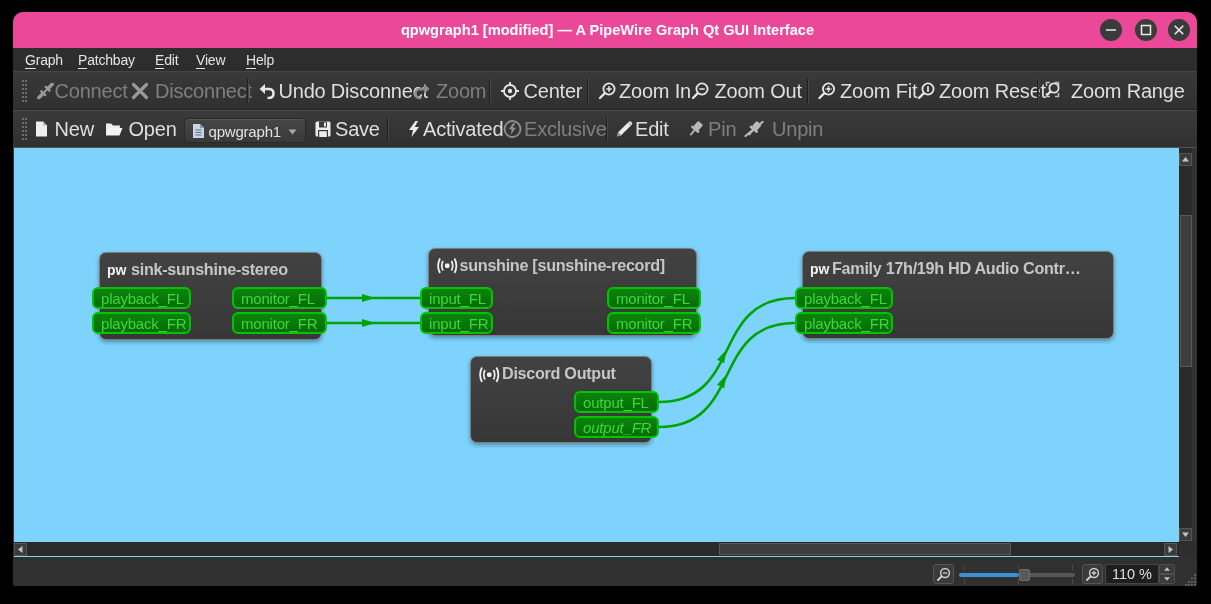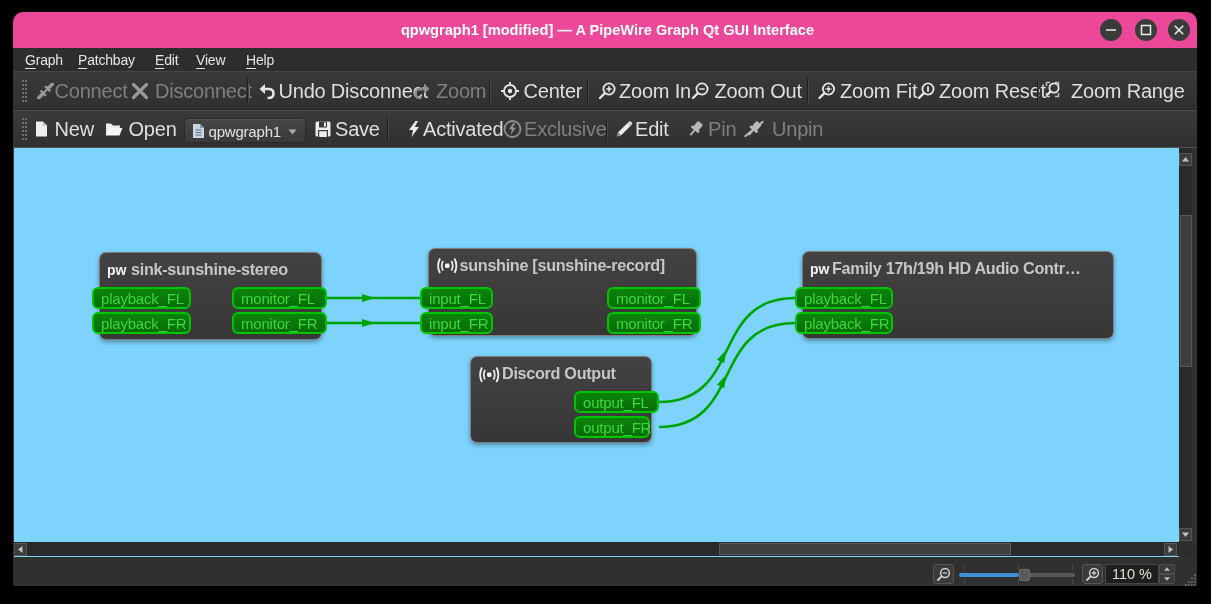--- a/index.html
+++ b/index.html
@@ -257,21 +257,21 @@
     <div class="port" style="left:79px;top:164px;width:99px;">playback_FR</div>
     <div class="port" style="left:219px;top:139px;width:95px;">monitor_FL</div>
     <div class="port" style="left:219px;top:164px;width:95px;">monitor_FR</div>
     <div class="port" style="left:407px;top:139px;width:73px;">input_FL</div>
     <div class="port" style="left:407px;top:164px;width:73px;">input_FR</div>
     <div class="port" style="left:594px;top:139px;width:94px;">monitor_FL</div>
     <div class="port" style="left:594px;top:164px;width:94px;">monitor_FR</div>
     <div class="port" style="left:782px;top:139px;width:98px;">playback_FL</div>
     <div class="port" style="left:782px;top:164px;width:98px;">playback_FR</div>
     <div class="port" style="left:561px;top:243px;width:85px;">output_FL</div>
-    <div class="port" style="left:561px;top:268px;width:76px;">output_FR</div>
+    <div class="port" style="left:561px;top:268px;width:85px;font-style:italic;">output_FR</div>
     <div style="position:absolute;right:0;top:0;width:5px;height:409px;background:#323232;"></div>
     <div style="position:absolute;left:1166px;top:0;width:13px;height:394px;background:#2a2a2a;"></div>
     <div class="sbtn" style="left:1166px;top:5px;width:13px;height:13px;">
       <svg width="11" height="11">
             <polygon points="5.5,3 9,7.5 2,7.5" fill="#c2c2c2"></polygon>
           </svg>
     </div>
     <div class="sthumb" style="left:1166.5px;top:67px;width:12px;height:152px;"></div>
     <div class="sbtn" style="left:1166px;top:380px;width:13px;height:13px;">
       <svg width="11" height="11">

